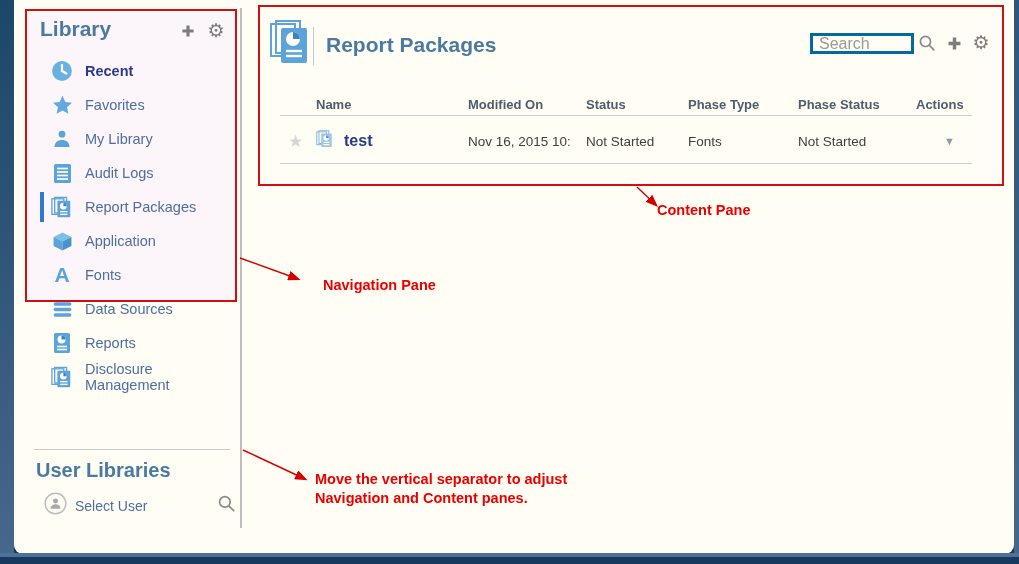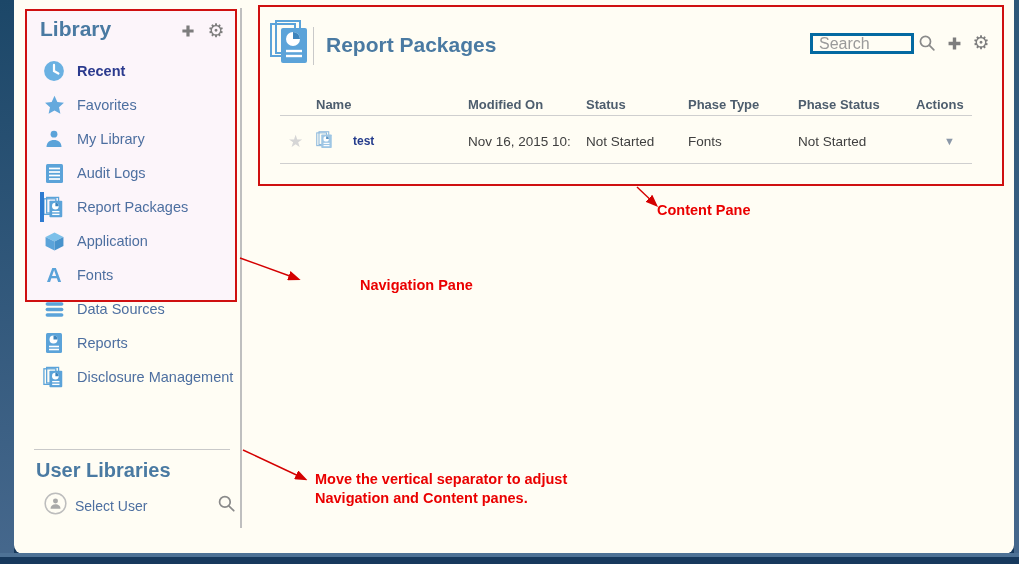--- a/index.html
+++ b/index.html
@@ -20,21 +20,21 @@
   .nav-box { position:absolute; left:25px; top:9px; width:212px; height:293px;
              border:2px solid #cf1010; background:#fcf5fa; }
   .nav-header { position:relative; height:44px; }
   .nav-title { position:absolute; left:13px; top:6px; font-size:21px; font-weight:bold; color:#4a7aa2; }
   .nav-hdr-icons { position:absolute; right:10px; top:11px; display:flex; gap:10px; align-items:center; }
   .icon-btn { width:18px; height:18px; display:inline-flex; align-items:center; justify-content:center;
               color:#7d7d7d; cursor:pointer; }
   .gear-glyph { font-size:19px; line-height:18px; color:#7d7d7d; }
 
   .nav-list { position:absolute; left:0; top:43px; width:100%; }
-  .nav-item { position:relative; display:flex; align-items:center; height:34px; padding-left:16px;
+  .nav-item { position:relative; display:flex; align-items:center; height:34px; padding-left:24px;
               font-size:14.5px; color:#4d6fa0; cursor:pointer; }
   .nav-item .nicon { width:22px; height:22px; margin-right:12px; display:flex; align-items:center; justify-content:center; flex:0 0 22px; }
   .nav-item.recent span.lbl { font-weight:bold; color:#2b3a8e; }
   .selbar { position:absolute; left:13px; top:2px; width:4px; height:30px; background:#2e7ad0; }
   .font-a { font-size:21px; font-weight:bold; color:#5ba3d9; }
 
   
   .ul-divider { position:absolute; left:34px; top:449px; width:196px; height:1px; background:#c9c9c9; }
   .ul-title { position:absolute; left:36px; top:459px; font-size:20px; font-weight:bold; color:#4a7aa2; }
   .ul-row { position:absolute; left:44px; top:492px; display:flex; align-items:center; }
@@ -55,28 +55,28 @@
                   font-size:16px; color:#555; padding:0 6px; font-family:"Liberation Sans", sans-serif; }
   .search-input::placeholder { color:#9a9a9a; }
   .ct-icons { position:absolute; right:12px; top:27px; display:flex; gap:9px; align-items:center; }
 
   .tbl-grid { position:absolute; left:28px; width:716px; display:grid;
               grid-template-columns:28px 152px 118px 102px 110px 118px 88px; align-items:center; }
   .tbl-head { top:86px; height:22px; font-size:13px; font-weight:bold; color:#4d5d6d; }
   .tbl-row  { top:112px; height:44px; font-size:13.5px; color:#3f3f3f; }
   .hline { position:absolute; left:20px; width:692px; height:1px; background:#cfcfcf; }
   .hl-1 { top:108px; } .hl-2 { top:156px; }
-  .name-cell { display:flex; align-items:center; gap:19px; font-weight:bold; color:#253c8c; font-size:12px; }
+  .name-cell { display:flex; align-items:center; gap:10px; font-weight:bold; color:#253c8c; font-size:16px; }
   .row-star { color:#d6d6d6; font-size:17px; }
   .dd-arrow { color:#8b98a8; font-size:11px; padding-left:28px; cursor:pointer; }
 
   
   .ann { position:absolute; color:#ea0000; font-weight:bold; font-size:14.5px; white-space:nowrap; }
   .ann-content { left:657px; top:202px; }
-  .ann-nav { left:323px; top:277px;margin-left:37px; }
+  .ann-nav { left:323px; top:277px; }
   .ann-note { left:315px; top:470px; line-height:19px; }
   #ann-arrows { position:absolute; left:0; top:0; width:1019px; height:564px; pointer-events:none; }
 </style>
 </head>
 <body>
 
 <div id="screen">
   <div class="frame-left"></div>
   <div class="frame-right"></div>
   <div class="card"></div>

